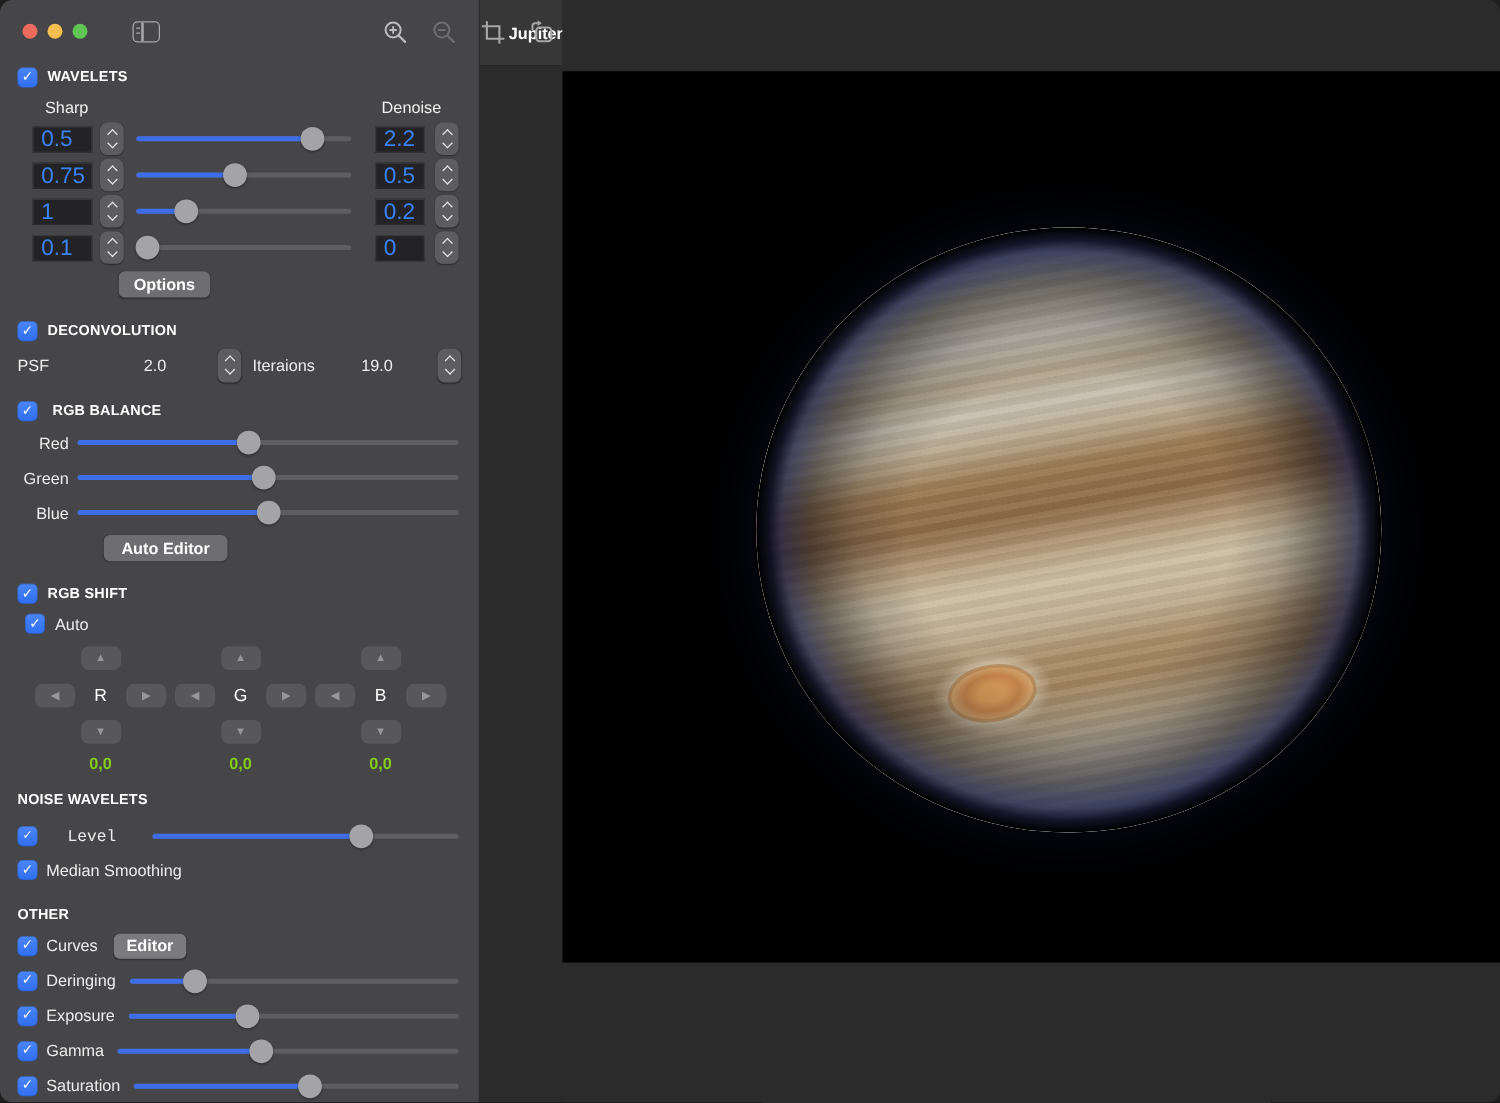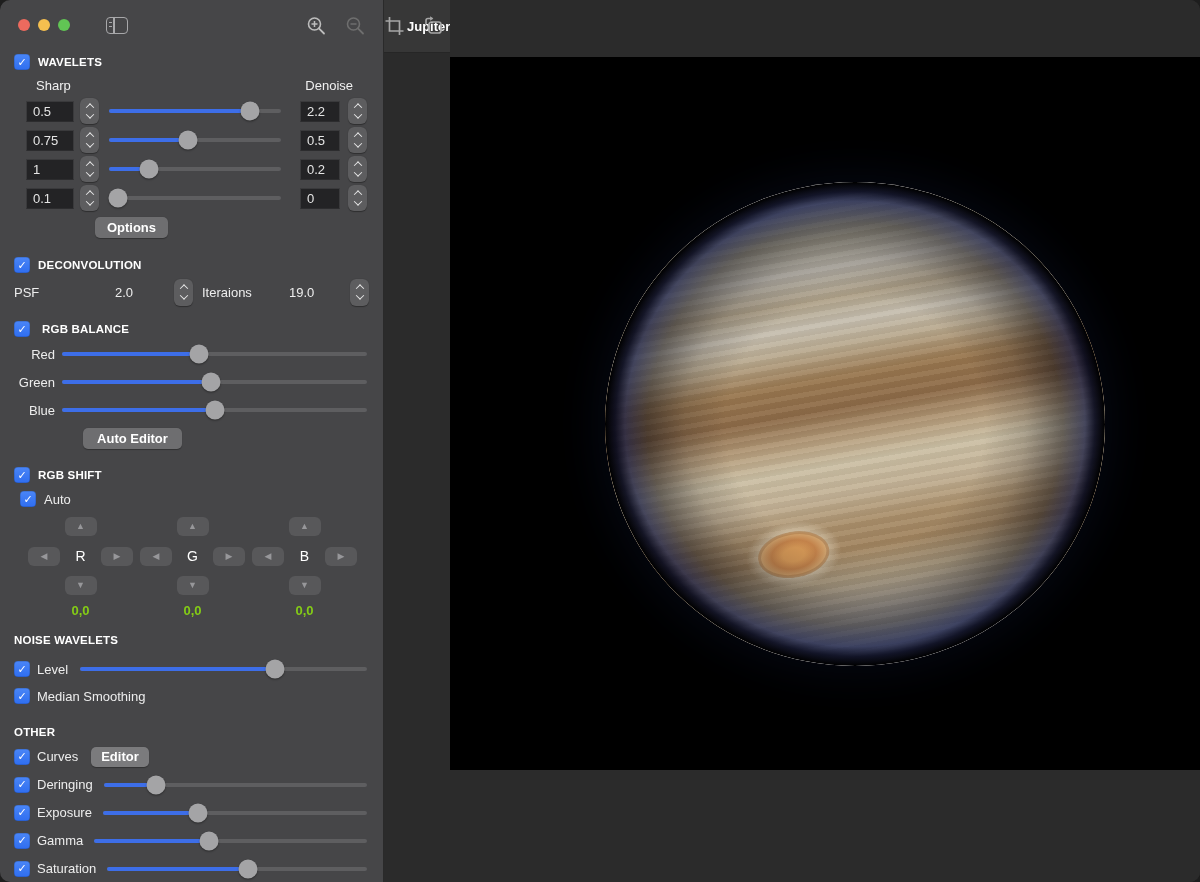--- a/index.html
+++ b/index.html
@@ -23,21 +23,21 @@
   .sec-head { display:flex; align-items:center; gap:8px; padding-left:14px; }
   .sec-head .ttl { font-weight:bold; font-size:11.5px; letter-spacing:.2px; color:#fff; }
   .plain-head { padding-left:14px; font-weight:bold; font-size:11.5px; letter-spacing:.2px; color:#fff; }
 
   .cb { width:16px; height:16px; border-radius:4px; background:linear-gradient(#4a86f7,#2f6ef0);
         display:inline-flex; align-items:center; justify-content:center; flex:0 0 16px;
         box-shadow:inset 0 0 0 .5px rgba(0,0,0,.25); }
   .cb::after { content:"✓"; color:#fff; font-size:11px; font-weight:bold; line-height:1; }
 
   .num { height:21px; background:#232325; border:1px solid #3a3a3c; border-bottom-color:#2c2c2e;
-         color:#e5e5e5; font-size:13px; font-family:inherit; padding:0 0 0 6px; outline:none; }
+         color:#3b82f6; font-size:18px; font-family:inherit; padding:0 0 0 6px; outline:none; }
   .stepper { width:19px; height:27px; background:#5d5d5f; border-radius:6px; display:flex; flex-direction:column;
              align-items:center; justify-content:center; gap:4px; flex:0 0 19px;
              box-shadow:0 .5px 1px rgba(0,0,0,.35); }
   .chev { width:6px; height:6px; border:0 solid #e6e6e6; }
   .chev.up { border-top-width:1.8px; border-left-width:1.8px; transform:rotate(45deg) translate(1px,1px); }
   .chev.dn { border-bottom-width:1.8px; border-right-width:1.8px; transform:rotate(45deg) translate(-1px,-1px); }
 
   .slider { position:relative; height:4px; border-radius:2px; background:#5e5e60; --pct:50%; }
   .slider::before { content:""; position:absolute; left:0; top:0; bottom:0; width:var(--pct);
                     background:#3d6ee8; border-radius:2px; }
@@ -85,21 +85,21 @@
   .pad { width:105px; display:flex; flex-direction:column; align-items:center; }
   .arrow-btn { width:32px; height:19px; background:#58585a; border:none; border-radius:6px; color:#97979a;
                font-size:9px; line-height:19px; text-align:center; padding:0; }
   .pad .mid { display:flex; align-items:center; justify-content:space-between; width:100%; height:22px; margin-top:9px; }
   .pad .letter { font-size:14px; color:#fff; }
   .pad .dnb { margin-top:9px; }
   .pad .offset { margin-top:8px; font-weight:bold; color:#84cc16; }
 
   
   .nr-head { margin-top:16px; }
-  .cbs-row { display:flex; align-items:center; gap:7px; margin:12px 16px 0 14px; height:22px; }
+  .cbs-row { display:flex; align-items:center; gap:24px; margin:12px 16px 0 14px; height:22px;font-family:Liberation Mono, monospace; }
   .cbs-row .slider { flex:1; margin-left:5px; }
   .median-row { display:flex; align-items:center; gap:7px; margin:6px 0 0 14px; height:20px; }
 
   
   .other-head { margin-top:20px; }
   .curves-row { display:flex; align-items:center; gap:7px; margin:8px 0 0 14px; height:21px; }
   .curves-row .btn { margin-left:6px; background:#7b7b7d; padding:2px 10px; height:20px; }
   .oth-row { display:flex; align-items:center; gap:7px; margin:7px 16px 0 14px; height:21px; }
   .oth-row .slider { flex:1; margin-left:4px; }
 

